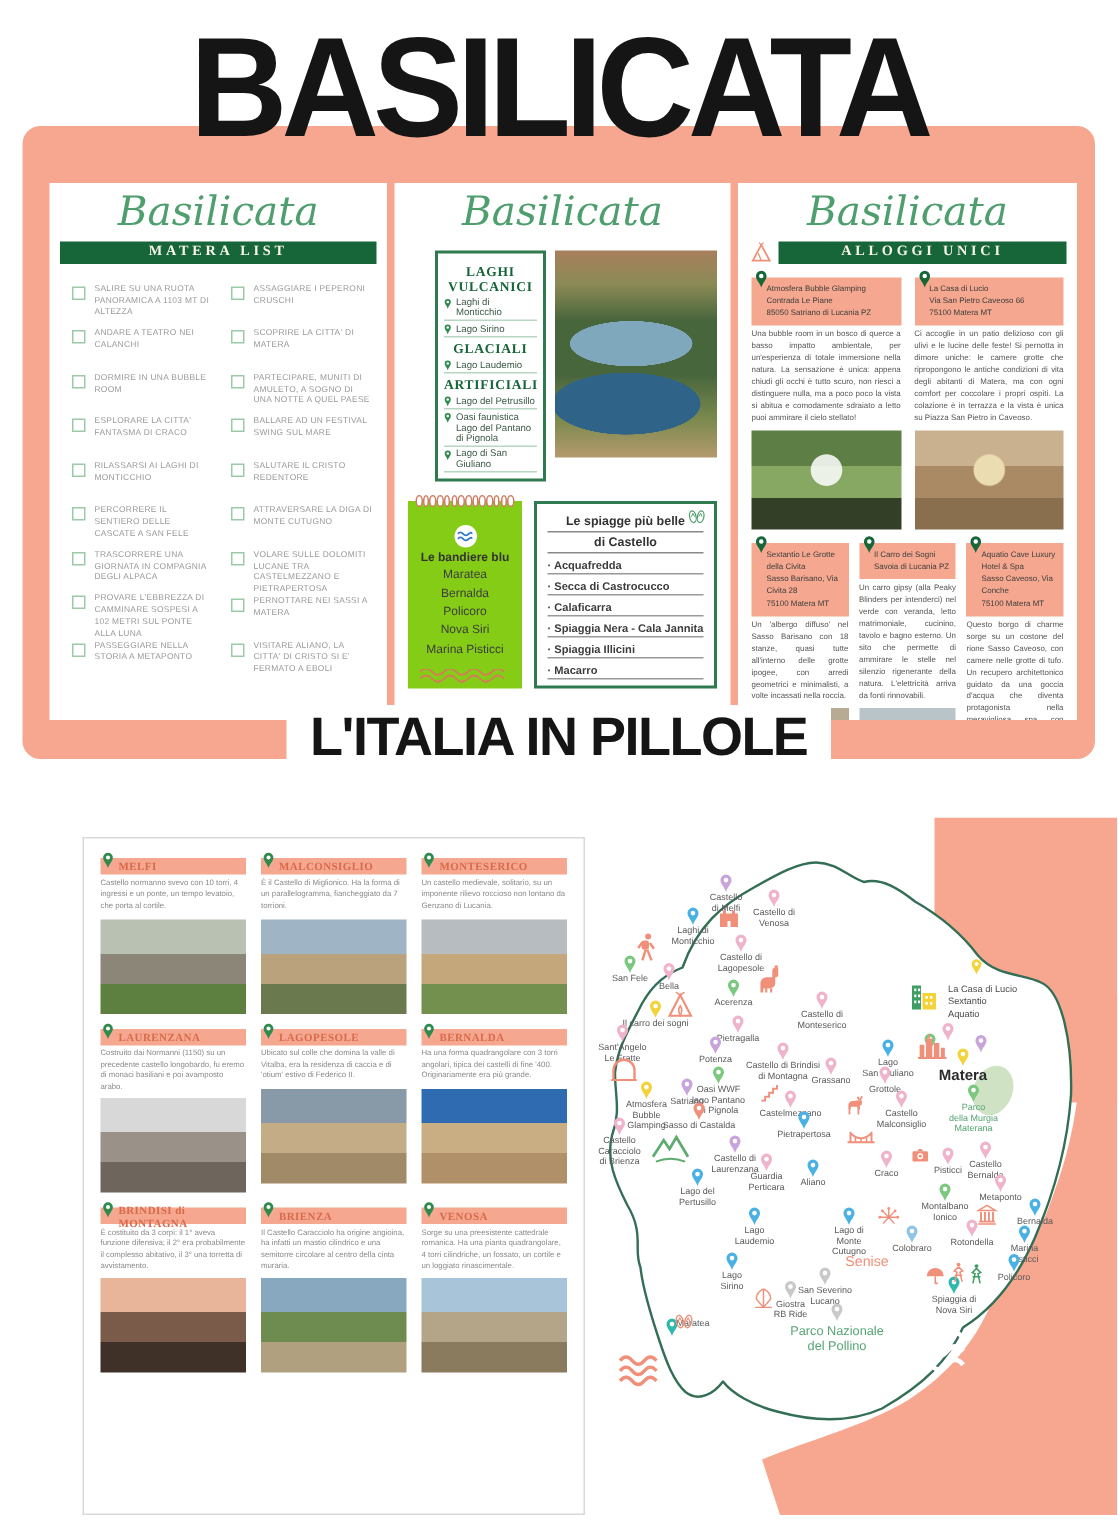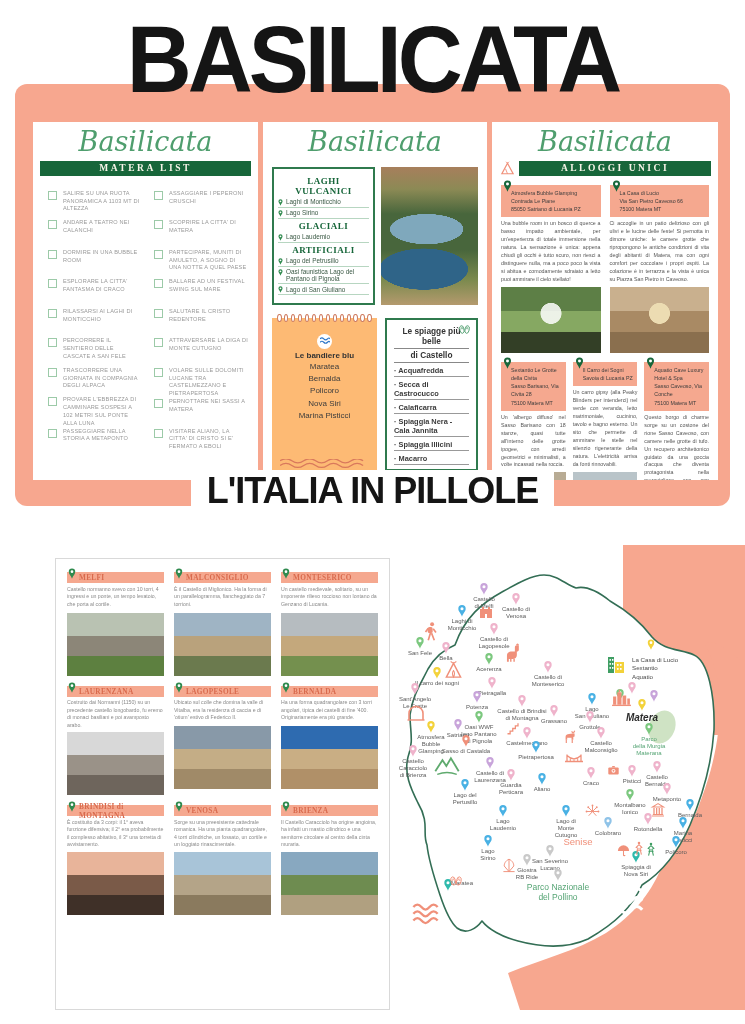--- a/index.html
+++ b/index.html
@@ -33,30 +33,30 @@
 
   
   .chk-cols { display:flex; gap:12px; padding:14px 10px 0 15px; }
   .chk-col { flex:1; display:flex; flex-direction:column; }
   .chk-item { display:flex; gap:6px; min-height:29.5px; }
   .chk-box { width:9px; height:9px; border:1.2px solid #9ccaa8; flex:none; margin-top:1px; background:#fff; }
   .chk-label { font-size:5.6px; color:#999; line-height:1.4; letter-spacing:.2px; }
 
   
   .lakes-row { display:flex; gap:6px; margin:10px 9px 0; }
-  .lakes-box { width:103px; border:2px solid #2f7a4e; padding:5px 4px 4px; flex:none; }
+  .lakes-box { width:74px; border:2px solid #2f7a4e; padding:5px 4px 4px; flex:none;margin-left:18px; }
   .lake-group-title { font-family:"Liberation Serif", serif; font-weight:700; color:#17663a;
                       font-size:9px; text-align:center; letter-spacing:.5px; margin:2px 0 1px; }
   .lake-item { display:flex; align-items:flex-start; gap:3px; font-size:6.4px; color:#3c5a46;
                border-bottom:1px solid #b7d6c1; padding:1.5px 0 1px; }
   .lake-pin { width:5px; flex:none; color:#2f8a4e; margin-top:.5px; }
   .lake-pin svg { width:5px; height:7px; display:block; }
   .lakes-photo { flex:1; height:138px; }
   .flags-beaches-row { display:flex; gap:8px; margin:13px 9px 0; }
-  .notepad { width:105px; background:#fdba74; position:relative; padding:12px 4px 18px; text-align:center; flex:none; }
+  .notepad { width:76px; background:#84cc16; position:relative; padding:12px 4px 18px; text-align:center; flex:none; }
   .spiral { position:absolute; top:-4px; left:5px; right:5px; display:flex; justify-content:space-between; }
   .spiral i { width:4.5px; height:8px; border:1.3px solid #cf7d61; border-radius:50%; background:#fff; }
   .flag-circle { width:15px; height:15px; margin:4px auto 2px; background:#fff; border-radius:50%;
                  display:flex; align-items:center; justify-content:center; color:#2e77c8; }
   .flag-circle svg { width:10px; height:8px; }
   .flags-title { font-weight:700; font-size:8px; color:#333; margin:2px 0 1px; }
   .town { font-size:8px; color:#3c3c3c; line-height:1.55; }
   .notepad-waves { position:absolute; bottom:4px; left:8px; right:8px; height:11px; color:#d9795c; }
   .notepad-waves svg { width:100%; height:100%; }
   .beaches-box { flex:1; border:2px solid #2f7a4e; padding:6px 7px 4px; position:relative; }
@@ -97,21 +97,21 @@
 
   
   .map { position:absolute; left:370px; top:545px; width:375px; height:465px; z-index:1; }
   .map svg.base { position:absolute; inset:0; }
   .map-overlay { position:absolute; inset:0; }
   .map-node { position:absolute; width:0; height:0; }
   .pin { position:absolute; left:0; top:0; transform:translate(-50%,-100%); width:9px; display:block; }
   .pin svg { display:block; width:9px; height:12.5px; }
   .map-label { position:absolute; left:0; top:1px; transform:translateX(-50%);
                font-size:6px; color:#5a5a5a; text-align:center; line-height:1.18; white-space:pre; }
-  .map-label.big { font-size:10px; font-weight:700; color:#2b2b2b;font-style:italic; }
+  .map-label.big { font-size:10px; font-weight:700; color:#2b2b2b; }
   .map-label.green { color:#55a474; }
   .map-label.greenbig { color:#55a474; font-size:8.5px;text-align:center; }
   .map-label.salmon { color:#f0907a; font-size:9.5px; }
   .map-label.right { transform:translate(3px,-12px); text-align:left; }
   .map-icon { position:absolute; }
   .map-icon svg { display:block; width:100%; height:100%; }
   .legend { position:absolute; left:237px; top:108px; display:flex; gap:4px; align-items:flex-start; }
   .legend-pin { position:absolute; left:40px; top:-14px; width:8px; color:#f3d23a; }
   .legend-pin svg { width:8px; height:11px; display:block; }
   .legend-buildings { width:21px; height:21px; flex:none; }
@@ -521,37 +521,37 @@
           <div class="photo c-photo" style="background: linear-gradient(rgb(232, 180, 154) 0%, rgb(232, 180, 154) 36%, rgb(122, 90, 72) 36%, rgb(122, 90, 72) 68%, rgb(63, 48, 40) 68%);"></div>
         </div>
         <div class="castle">
           <div class="c-bar">
             <span class="c-pin">
               <svg viewBox="0 0 24 34">
                 <path fill="currentColor" d="M12 33C8.5 23 2 19 2 11.5A10 10 0 1 1 22 11.5C22 19 15.5 23 12 33Z"></path>
                 <circle cx="12" cy="11.5" r="4.2" fill="#fff"></circle>
               </svg>
             </span>
-            <span>VENOSA</span>
-          </div>
-          <div class="c-text">Sorge su una preesistente cattedrale romanica. Ha una pianta quadrangolare, 4 torri cilindriche, un fossato, un cortile e un loggiato rinascimentale.</div>
-          <div class="photo c-photo" style="background: linear-gradient(rgb(168, 196, 216) 0%, rgb(168, 196, 216) 36%, rgb(180, 164, 136) 36%, rgb(180, 164, 136) 68%, rgb(138, 122, 94) 68%);"></div>
+            <span>BRIENZA</span>
+          </div>
+          <div class="c-text">Il Castello Caracciolo ha origine angioina, ha infatti un mastio cilindrico e una semitorre circolare al centro della cinta muraria.</div>
+          <div class="photo c-photo" style="background: linear-gradient(rgb(136, 168, 192) 0%, rgb(136, 168, 192) 36%, rgb(110, 140, 80) 36%, rgb(110, 140, 80) 68%, rgb(176, 160, 128) 68%);"></div>
         </div>
         <div class="castle">
           <div class="c-bar">
             <span class="c-pin">
               <svg viewBox="0 0 24 34">
                 <path fill="currentColor" d="M12 33C8.5 23 2 19 2 11.5A10 10 0 1 1 22 11.5C22 19 15.5 23 12 33Z"></path>
                 <circle cx="12" cy="11.5" r="4.2" fill="#fff"></circle>
               </svg>
             </span>
-            <span>BRIENZA</span>
-          </div>
-          <div class="c-text">Il Castello Caracciolo ha origine angioina, ha infatti un mastio cilindrico e una semitorre circolare al centro della cinta muraria.</div>
-          <div class="photo c-photo" style="background: linear-gradient(rgb(136, 168, 192) 0%, rgb(136, 168, 192) 36%, rgb(110, 140, 80) 36%, rgb(110, 140, 80) 68%, rgb(176, 160, 128) 68%);"></div>
+            <span>VENOSA</span>
+          </div>
+          <div class="c-text">Sorge su una preesistente cattedrale romanica. Ha una pianta quadrangolare, 4 torri cilindriche, un fossato, un cortile e un loggiato rinascimentale.</div>
+          <div class="photo c-photo" style="background: linear-gradient(rgb(168, 196, 216) 0%, rgb(168, 196, 216) 36%, rgb(180, 164, 136) 36%, rgb(180, 164, 136) 68%, rgb(138, 122, 94) 68%);"></div>
         </div>
       </div>
   </section>
 
   <div class="map">
     <svg class="base" viewBox="0 0 375 465">
       <rect x="253" y="0" width="122" height="190" fill="#f7a78f"></rect>
       <path fill="#f7a78f" d="M375 120 V465 H150 L138 428 C172 414 206 406 236 388 C264 370 280 348 290 326 C306 306 322 282 332 252 C344 220 350 188 350 158 C349 135 344 115 335 100 C340 92 355 100 375 120 Z"></path>
       <path fill="#ffffff" stroke="#336e55" stroke-width="1.6" stroke-linejoin="round" d="M85,100 C95,72 112,58 132,47 C148,38 162,30 174,30 C188,30 196,40 206,43 C218,40 230,48 240,56 C254,64 270,76 282,92 C294,106 312,104 324,110 C338,116 345,150 344,185 C342,215 335,245 320,280 C306,312 288,330 272,340 C262,362 246,378 218,394 C196,404 170,402 148,396 C132,392 118,384 112,376 C106,384 96,390 87,383 C79,376 74,362 70,350 C64,332 58,310 57,300 C52,288 60,278 48,258 C40,242 34,228 38,212 C44,196 40,186 40,170 C42,152 50,140 58,124 C66,110 75,104 85,100 Z"></path>
       <ellipse cx="292" cy="182" rx="13" ry="17" transform="rotate(22 292 182)" fill="#cfe3c4"></ellipse>

